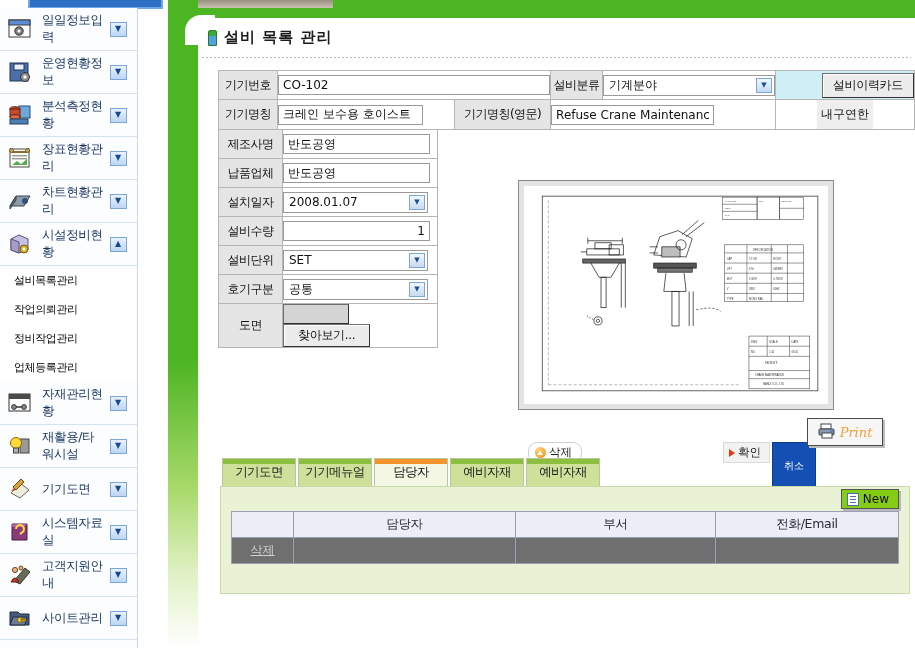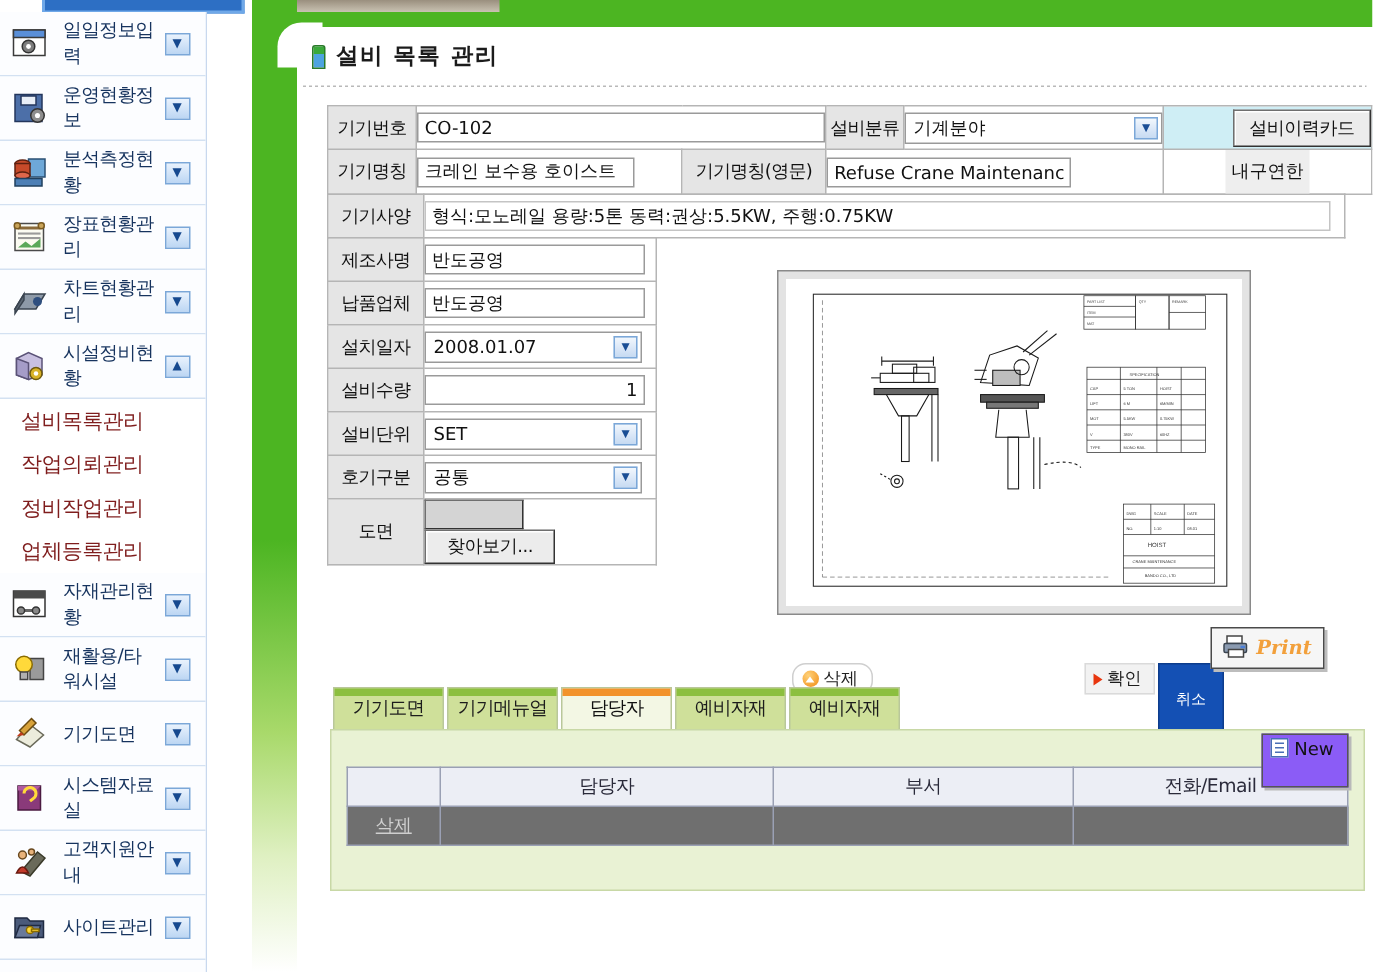--- a/index.html
+++ b/index.html
@@ -66,21 +66,21 @@
   .chevbox {
     width: 17px; height: 15px;
     background: linear-gradient(180deg,#e9f2fd,#bcd6f3);
     border: 1px solid #7ba7d8;
     display: flex; align-items: center; justify-content: center;
     font-size: 8px; color: #16498f; line-height: 1;
   }
   .sub-item {
     height: 29px; display: flex; align-items: center;
     padding-left: 14px;
-    font-size: 14px; color: #7f1d1d; letter-spacing: -0.4px;
+    font-size: 11px; color: #000000; letter-spacing: -0.4px;
     background: #ffffff; cursor: pointer;
   }
   .sub-item:last-of-type { border-bottom: 1px solid #d3e1f2; }
 
   
   .ic { width: 26px; height: 24px; position: relative; display:block; }
 
   
   .content {
     position: absolute; left: 198px; top: 18px; width: 717px; height: 630px;
@@ -201,21 +201,21 @@
   .btn-print {
     position: absolute; left: 807px; top: 418px;
     width: 76px; height: 28px;
     background: #f6f6f6; border: 1px solid #4a4a4a;
     box-shadow: 2px 2px 0 #bdbdbd;
     display: flex; align-items: center; justify-content: center; gap: 4px;
     cursor: pointer;
   }
   .print-word {
     font-family: "DejaVu Serif", "Liberation Serif", serif;
-    font-size: 13px; font-style: italic; font-weight: bold; color: #f2a03c;
+    font-size: 13px; font-style: italic; font-weight: normal; color: #f2a03c;
   }
 
   
   .tabs {
     position: absolute; left: 222px; top: 458px;
     display: flex; gap: 2px; justify-content: flex-end;
   }
   .tab {
     width: 74px; height: 28px;
     border: 1px solid #b9c79a;
@@ -234,24 +234,24 @@
 
   .panel {
     position: absolute; left: 220px; top: 486px;
     width: 690px; height: 108px;
     background: #e9f2d4;
     border: 1px solid #c8d8a6;
   }
   .panel-top { height: 24px; position: relative; }
   .btn-new {
     position: absolute; right: 10px; top: 2px;
-    background: #8b5cf6; border: 1px solid #555555;
+    background: #84cc16; border: 1px solid #555555;
     box-shadow: 2px 2px 0 #b9b9b9;
-    padding: 2px 9px 18px 5px; font-size: 12px; color: #111;
-    display: flex; gap: 4px; cursor: pointer;
+    padding: 2px 9px 2px 5px; font-size: 12px; color: #111;
+    display: flex; align-items: center; gap: 4px; cursor: pointer;
   }
   .new-ico {
     width: 12px; height: 13px; background: #ffffff;
     border: 1px solid #4a6fb5; position: relative;
   }
   .new-ico::after {
     content: ""; position: absolute; left: 2px; top: 2px; right: 2px; height: 1px;
     box-shadow: 0 0 0 0 #4a6fb5, 0 3px 0 0 #4a6fb5, 0 6px 0 0 #4a6fb5;
     background: #4a6fb5;
   }
@@ -515,30 +515,20 @@
           <td class="val" colspan="2">
             <input class="ti" style="width: 163px;" value="Refuse Crane Maintenance">
           </td>
           <td class="val" style="text-align:center">
             <span class="lab" style="display:inline-block;padding:6px 4px;border:none;background:#eee">내구연한</span>
           </td>
         </tr>
       </tbody>
         </table>
 
-      <table class="frm" style="margin-top:-1px">
-        <tbody>
-            <tr>
-          <td class="lab">기기사양</td>
-          <td class="val" style="width:614px">
-            <input class="ti" style="width: 604px; border-color: rgb(196, 196, 196);" value="형식:모노레일 용량:5톤 동력:권상:5.5KW, 주행:0.75KW">
-          </td>
-        </tr>
-      </tbody>
-        </table>
 
       <table class="frm" style="margin-top:-1px">
         <tbody>
             <tr>
           <td class="lab">제조사명</td>
           <td class="val" style="width:155px">
             <input class="ti" style="width: 147px;" value="반도공영">
           </td>
         </tr>
         <tr>

